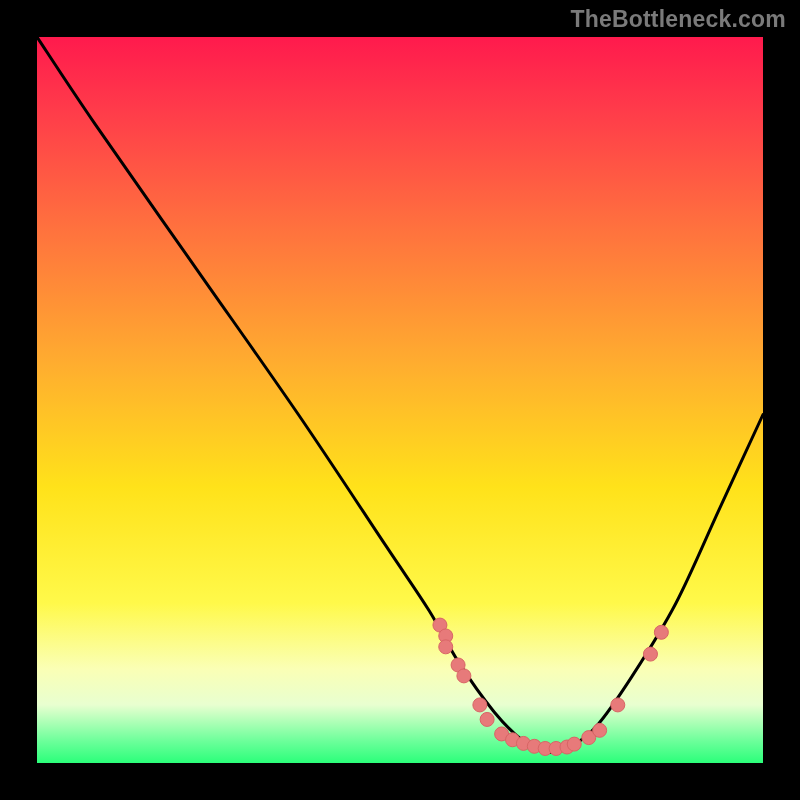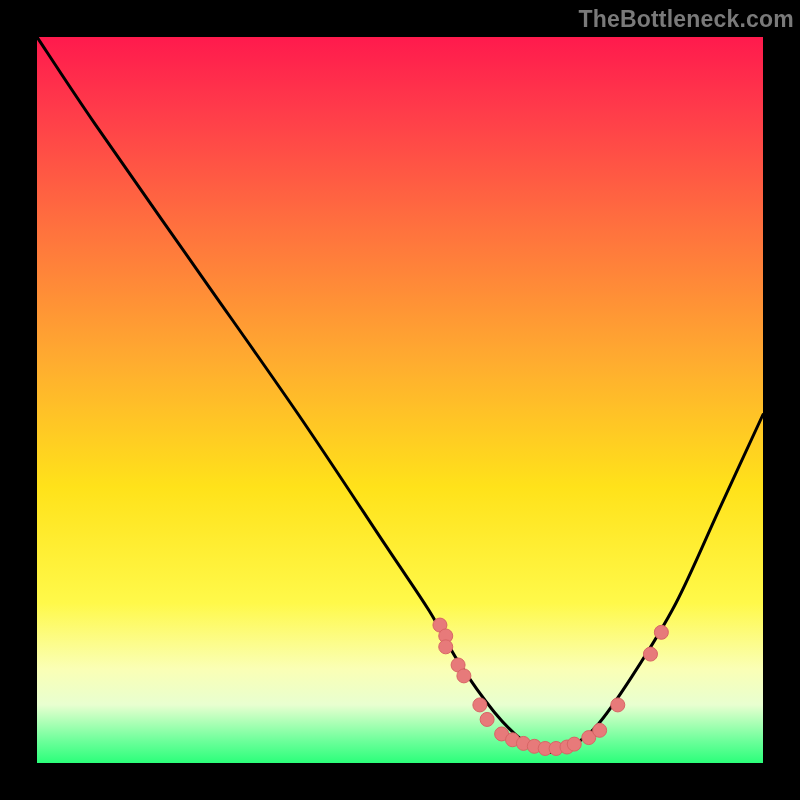--- a/index.html
+++ b/index.html
@@ -30,21 +30,21 @@
       #ffe21a 62%,
       #fff94a 78%,
       #faffb5 87%,
       #e8ffd0 92%,
       #6cff9a 97%,
       #2bff7a 100%
     );
   }
   .watermark {
     position: absolute;
-    right: 6px;
+    right: 14px;
     top: 6px;
     color: #7a7a7a;
     font-size: 23px;
     font-weight: 600;
     letter-spacing: 0.2px;
     user-select: none;
     pointer-events: none;
   }
   svg.curve {
     position: absolute;

